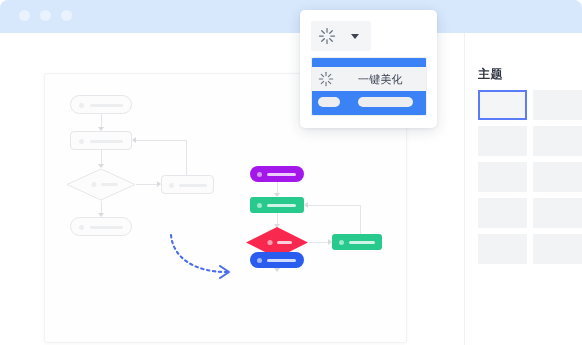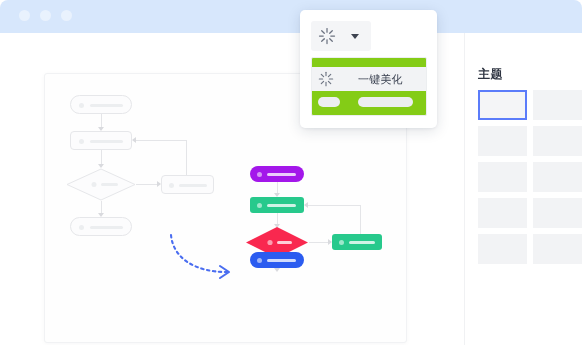--- a/index.html
+++ b/index.html
@@ -176,21 +176,21 @@
     width: 0; height: 0;
     border-left: 4px solid transparent;
     border-right: 4px solid transparent;
     border-top: 5px solid #3d4350;
   }
 
   .popup-menu {
     position: absolute;
     left: 11px; top: 47px;
     width: 116px; height: 59px;
-    background: #84cc16;
+    background: #3b82f6;
     border: 1px solid #eceef0;
     border-radius: 2px;
     box-sizing: border-box;
   }
   .menu-item {
     position: absolute;
     left: 0; top: 9px;
     width: 114px; height: 24px;
     background: #f2f3f5;
     display: flex;

